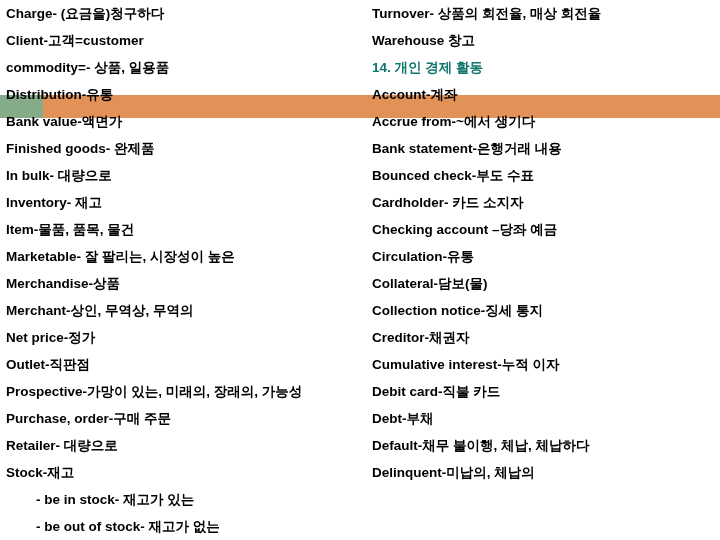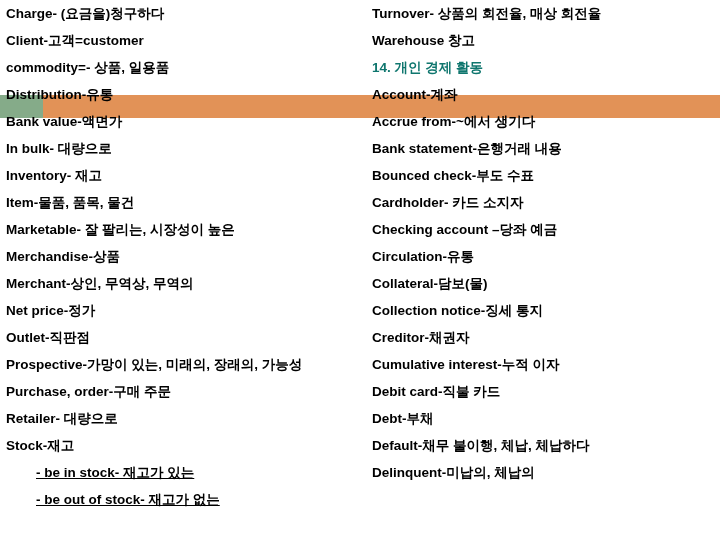--- a/index.html
+++ b/index.html
@@ -54,38 +54,39 @@
   .col-right { left: 372px; width: 358px; }
 
   .line {
     height: 27px;
     line-height: 27px;
     font-size: 13.5px;
     font-weight: bold;
     white-space: nowrap;
     overflow: visible;
   }
-  .line.indent { padding-left: 30px; text-decoration: underline; }
+  .line.indent { padding-left: 30px; }
   .line.red { color: #0f766e; }
   .line.on-highlight { background: transparent; }
 </style>
 </head>
 <body>
 
 <div id="slide">
 
   <div class="hl-band"></div>
   <div class="hl-band-green"></div>
 
   <div class="col col-left">
       <div class="line">Charge- (요금을)청구하다</div>
       <div class="line">Client-고객=customer</div>
       <div class="line">commodity=- 상품, 일용품</div>
       <div class="line">Distribution-유통</div>
       <div class="line on-highlight">Bank value-액면가</div>
+      <div class="line">Finished goods- 완제품</div>
       <div class="line">In bulk- 대량으로</div>
       <div class="line">Inventory- 재고</div>
       <div class="line">Item-물품, 품목, 물건</div>
       <div class="line">Marketable- 잘 팔리는, 시장성이  높은</div>
       <div class="line">Merchandise-상품</div>
       <div class="line">Merchant-상인, 무역상, 무역의</div>
       <div class="line">Net price-정가</div>
       <div class="line">Outlet-직판점</div>
       <div class="line">Prospective-가망이 있는, 미래의, 장래의, 가능성</div>
       <div class="line">Purchase, order-구매 주문</div>

